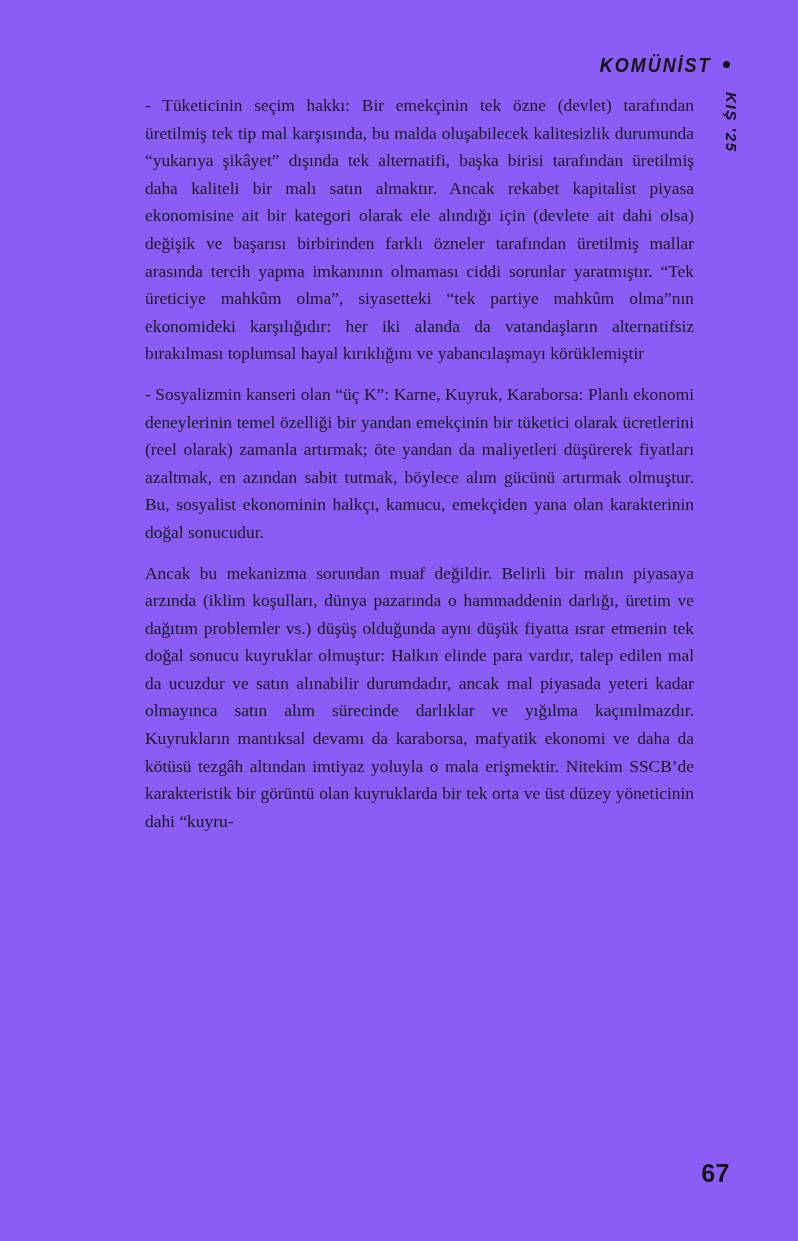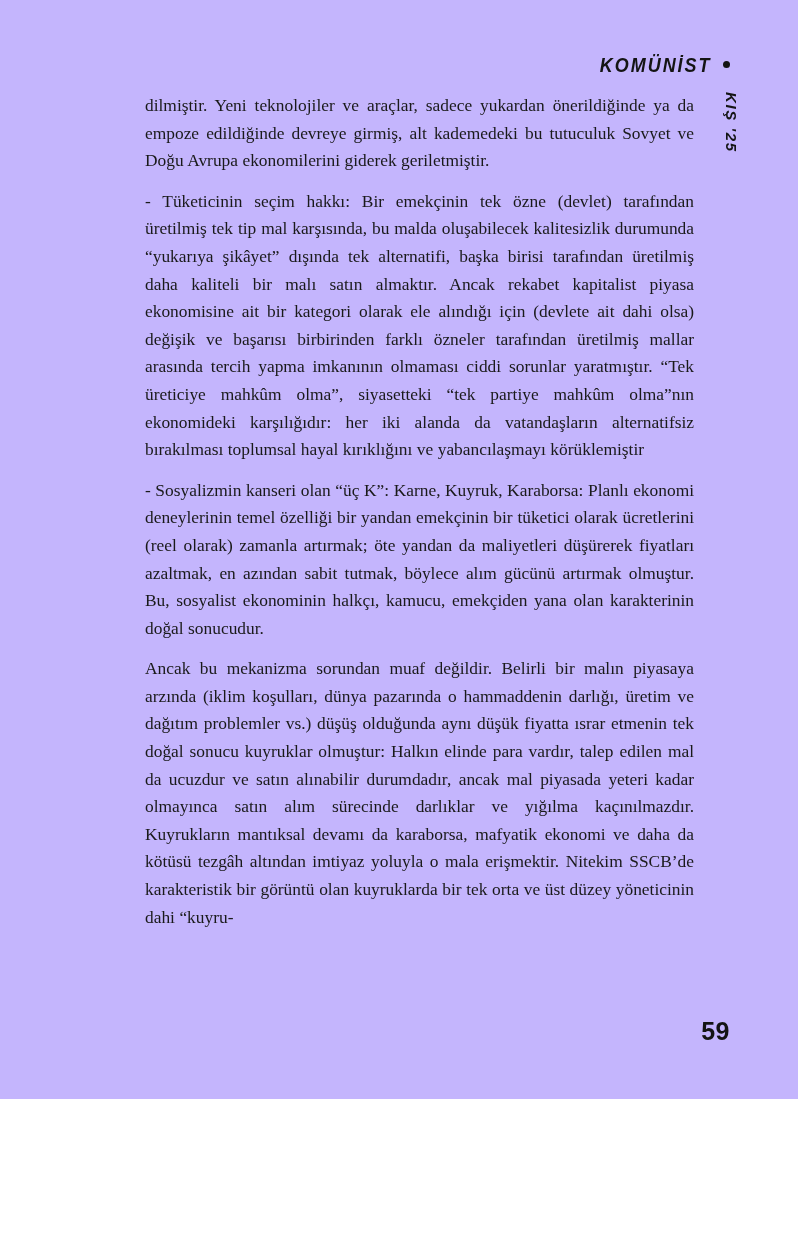--- a/index.html
+++ b/index.html
@@ -5,23 +5,23 @@
 <style>
   html, body {
     margin: 0;
     padding: 0;
     background: #ffffff;
   }
 
   .page {
     position: relative;
     width: 798px;
-    height: 1099px;
+    height: 1241px;
     margin: 0 auto;
-    background: #c4b5fd;
+    background: #8b5cf6;
     overflow: hidden;
     font-family: "Liberation Serif", "DejaVu Serif", serif;
     color: #1a1a1a;
     -webkit-font-smoothing: antialiased;
   }
 
   
   .running-head {
     position: absolute;
     top: 54px;
@@ -124,29 +124,26 @@
     <span class="running-head-title">KOMÜNİST</span>
     <span class="running-head-bullet"></span>
   </div>
 
   <div class="issue-marker">
     <span class="issue-marker-text">KIŞ '25</span>
   </div>
 
   <div class="textblock">
 
-    <p class="para">
-      <span>dilmiştir. Yeni teknolojiler ve araçlar, sadece yukardan önerildiğinde ya da empoze edildiğinde devreye girmiş, alt kademedeki bu tutuculuk Sovyet ve Doğu Avrupa ekonomilerini giderek geriletmiştir.</span>
-    </p>
 
     <p class="para"><span class="lead-in">- Tüketicinin seçim hakkı:</span><span> Bir emekçinin tek özne (devlet) tarafından üretilmiş tek tip mal karşısında, bu malda oluşabilecek kalitesizlik durumunda “yukarıya şikâyet” dışında tek alternatifi, başka birisi tarafından üretilmiş daha kaliteli bir malı satın almaktır. Ancak rekabet kapitalist piyasa ekonomisine ait bir kategori olarak ele alındığı için (devlete ait dahi olsa) değişik ve başarısı birbirinden farklı özneler tarafından üretilmiş mallar arasında tercih yapma imkanının olmaması ciddi sorunlar yaratmıştır. “Tek üreticiye mahkûm olma”, siyasetteki “tek partiye mahkûm olma”nın ekonomideki karşılığıdır: her iki alanda da vatandaşların alternatifsiz bırakılması toplumsal hayal kırıklığını ve yabancılaşmayı körüklemiştir</span></p>
 
     <p class="para"><span class="lead-in">- Sosyalizmin kanseri olan “üç K”: Karne, Kuyruk, Karaborsa:</span><span> Planlı ekonomi deneylerinin temel özelliği bir yandan emekçinin bir tüketici olarak ücretlerini (reel olarak) zamanla artırmak; öte yandan da maliyetleri düşürerek fiyatları azaltmak, en azından sabit tutmak, böylece alım gücünü artırmak olmuştur. Bu, sosyalist ekonominin halkçı, kamucu, emekçiden yana olan karakterinin doğal sonucudur.</span></p>
 
     <p class="para">
       <span>Ancak bu mekanizma sorundan muaf değildir. Belirli bir malın piyasaya arzında (iklim koşulları, dünya pazarında o hammaddenin darlığı, üretim ve dağıtım problemler vs.) düşüş olduğunda aynı düşük fiyatta ısrar etmenin tek doğal sonucu kuyruklar olmuştur: Halkın elinde para vardır, talep edilen mal da ucuzdur ve satın alınabilir durumdadır, ancak mal piyasada yeteri kadar olmayınca satın alım sürecinde darlıklar ve yığılma kaçınılmazdır. Kuyrukların mantıksal devamı da karaborsa, mafyatik ekonomi ve daha da kötüsü tezgâh altından imtiyaz yoluyla o mala erişmektir. Nitekim SSCB’de karakteristik bir görüntü olan kuyruklarda bir tek orta ve üst düzey yöneticinin dahi “kuyru-</span>
     </p>
 
   </div>
 
-  <div class="folio">59</div>
+  <div class="folio">67</div>
 
 </div>
 
 </body></html>

